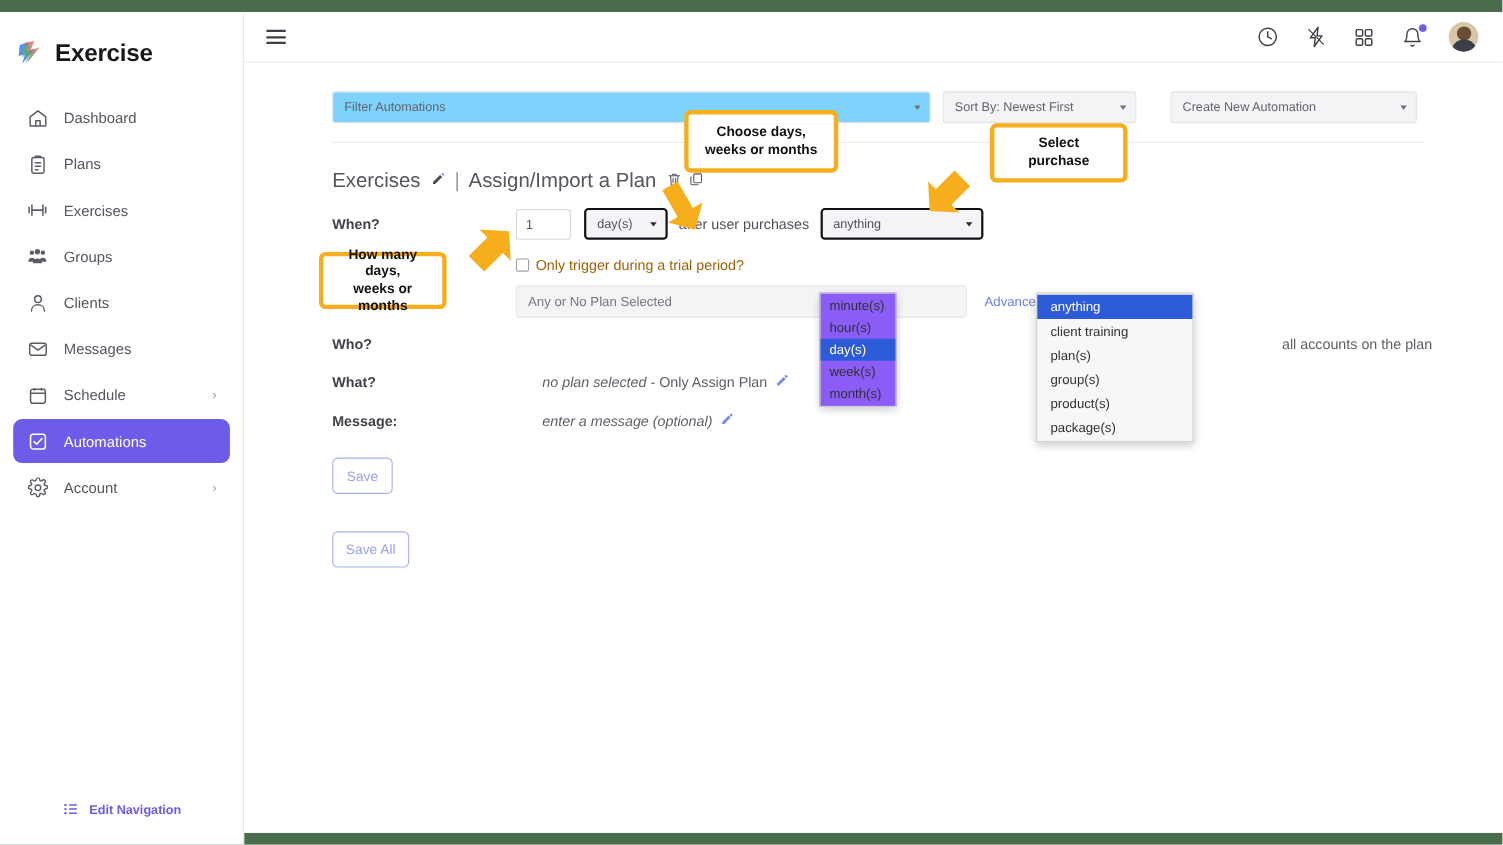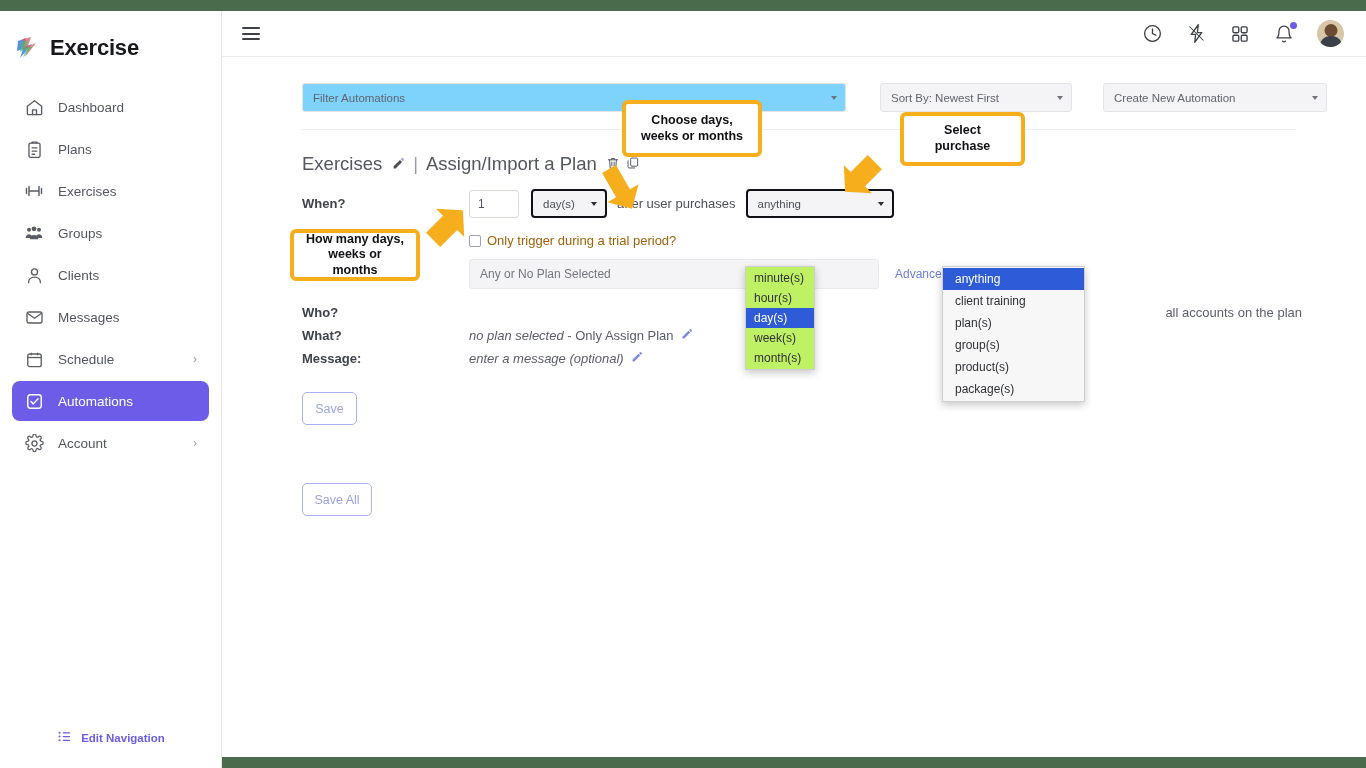--- a/index.html
+++ b/index.html
@@ -81,21 +81,21 @@
     position: relative; background: #f4f4f6; border: 1px solid #e4e4e8;
     border-radius: 3px; height: 29px; display: flex; align-items: center;
     padding: 0 22px 0 10px; font-size: 11.5px; color: #62656d; cursor: pointer;
   }
   .select-box .caret {
     position: absolute; right: 8px; top: 50%; transform: translateY(-50%);
     width: 0; height: 0; border-left: 3.5px solid transparent; border-right: 3.5px solid transparent;
     border-top: 4.5px solid #71747c;
   }
   .tb-filter { width: 544px; background: #7dd3fc; }
-  .tb-sort { width: 192px; margin-left: 34px; }
+  .tb-sort { width: 176px; margin-left: 11px; }
   .tb-create { width: 224px; margin-left: 31px; }
 
   .divider { position: absolute; left: 80px; top: 72px; width: 994px; height: 1px; background: #ececee; }
 
   
   .auto-card { position: absolute; left: 80px; top: 96px; width: 1000px; }
   .auto-title { font-size: 18.5px; color: #53565f; display: flex; align-items: center; gap: 6px; }
   .auto-title .sep { color: #9a9da5; margin: 0 2px; }
 
   .row-when { display: flex; align-items: center; margin-top: 14px; }
@@ -125,37 +125,37 @@
 
   .row-anyor { margin-top: 11px; padding-left: 167px; display:flex; align-items:center; }
   .anyor-input {
     width: 410px; height: 30px; background: #f4f4f6; border: 1px solid #e8e8ec;
     border-radius: 3px; display: flex; align-items: center; padding: 0 10px;
     font-size: 12px; color: #74777f;
   }
   .adv-link { margin-left: 16px; font-size: 12px; color: #6c7de0; cursor: pointer; }
 
   .row-kv { display: flex; margin-top: 12px; }
-  .row-kv + .row-kv { margin-top: 8px; }
+  .row-kv + .row-kv { margin-top: 20px; gap: 24px; }
   .kv-val { font-size: 13px; color: #5b5e66; }
   .kv-val .ital { font-style: italic; }
   .pen { color: #7b8ce8; font-size: 11px; margin-left: 4px; }
 
   .btn-outline {
     border: 1px solid #a9b1f0; border-radius: 5px; background: #fff;
     color: #9aa3e8; font-size: 12.5px; cursor: pointer;
     display: inline-flex; align-items: center; justify-content: center;
     font-family: "Liberation Sans", sans-serif;
   }
   .btn-save { width: 55px; height: 33px; margin-top: 26px; }
   .btn-save-all { width: 70px; height: 33px; position: absolute; left: 80px; top: 426px; }
 
   
   .dd-menu {
-    position: absolute; background: #bef264; border: 1px solid #cfcfd3;
+    position: absolute; background: #8b5cf6; border: 1px solid #cfcfd3;
     box-shadow: 0 3px 8px rgba(0,0,0,.22); z-index: 40; padding: 1px 0;
   }
   .dd-menu .opt {
     font-size: 12px; color: #2f3135; padding: 3px 10px 3px 12px; cursor: pointer;
     white-space: nowrap; line-height: 14px;
   }
   .dd-menu .opt.sel { background: #2e5bd8; color: #ffffff; }
   #menu-unit { left: 523px; top: 209px; width: 70px; }
   #menu-unit .opt { padding: 3px 8px; }
   #menu-purchase { left: 720px; top: 209px; width: 143px; background: #f7f7f7; }
@@ -164,21 +164,21 @@
   
   .callout {
     position: absolute; background: #ffffff; border: 4px solid #f6ae1c;
     border-radius: 6px; z-index: 60;
     display: flex; align-items: center; justify-content: center; text-align: center;
     font-size: 12.5px; font-weight: 700; color: #101114; line-height: 1.25;
     padding: 6px 10px; white-space: pre-line;
   }
   #callout-unit { left: 622px; top: 100px; width: 140px; height: 57px; }
   #callout-purchase { left: 900px; top: 112px; width: 125px; height: 54px; }
-  #callout-howmany { left: 290px; top: 229px; width: 130px; height: 52px; }
+  #callout-howmany { left: 290px; top: 229px; width: 116px; height: 52px; }
 
   .arrow-svg { position: absolute; z-index: 55; pointer-events: none; }
 </style>
 </head>
 <body>
 
 <div id="app">
 
   <div class="chrome-top"></div>
   <div class="chrome-bottom"></div>

